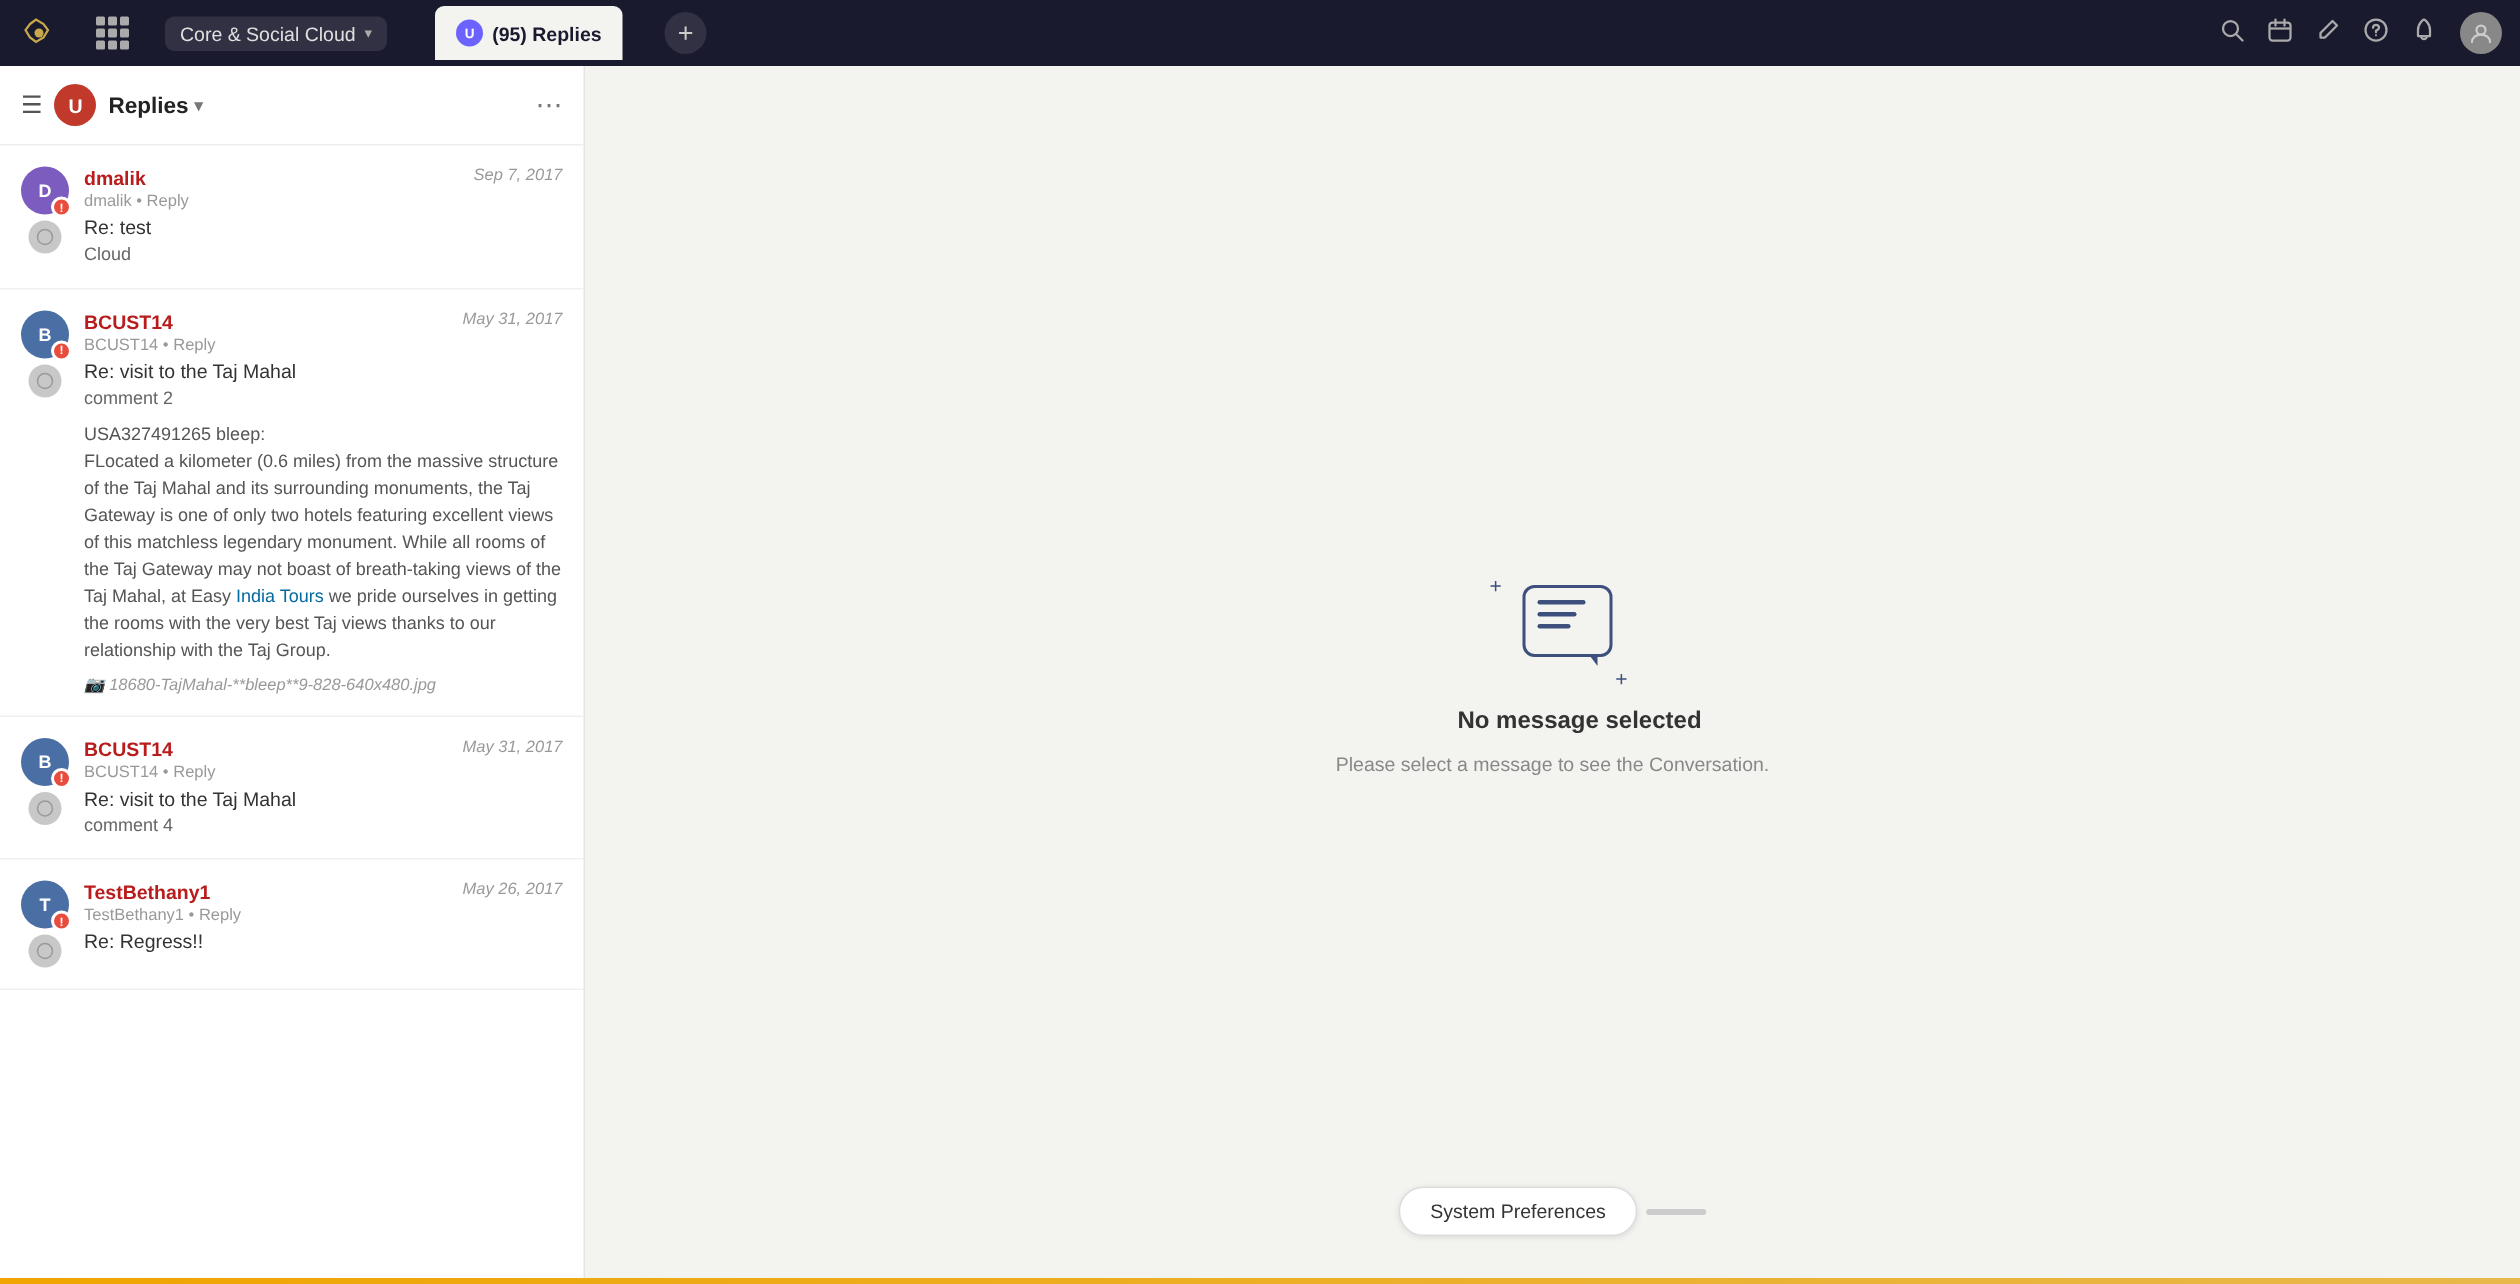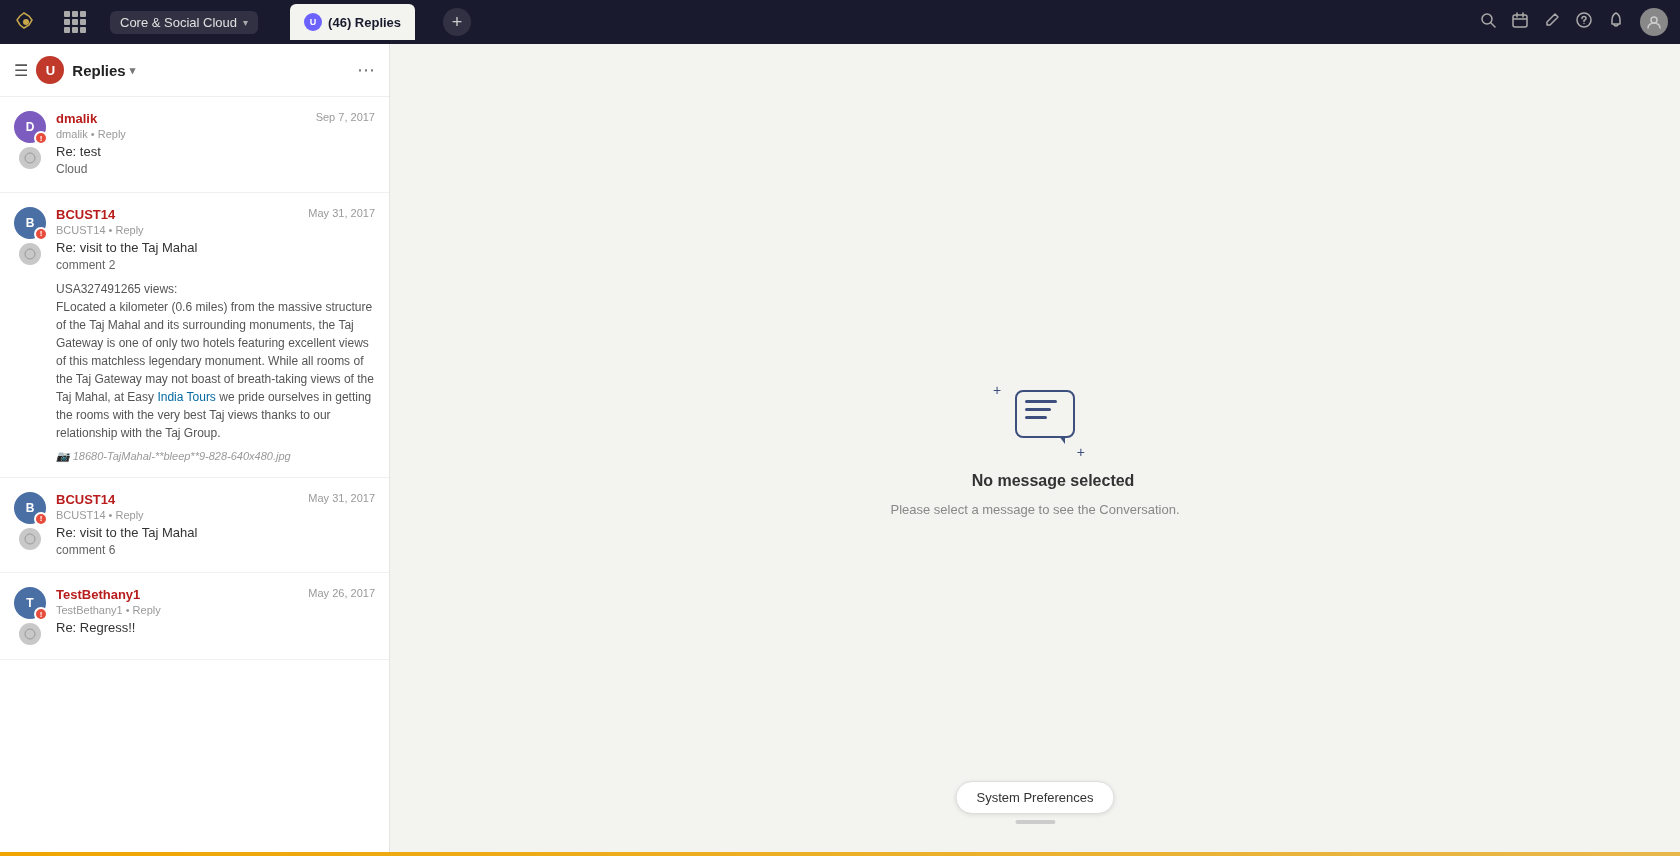--- a/index.html
+++ b/index.html
@@ -235,20 +235,21 @@
     .message-author {
       font-size: 13px;
       font-weight: 600;
       color: #b91c1c;
     }
     .message-date {
       font-size: 11px;
       color: #999;
       flex-shrink: 0;
       margin-left: 8px;
+      font-style: italic;
     }
     .message-meta {
       font-size: 11px;
       color: #999;
       margin-bottom: 4px;
     }
     .message-subject {
       font-size: 13px;
       font-weight: 500;
       color: #333;
@@ -346,21 +347,21 @@
       color: #888;
     }
 
     
     .system-prefs-bar {
       position: absolute;
       bottom: 28px;
       left: 50%;
       transform: translateX(-50%);
       display: flex;
-      flex-direction: column;
+      flex-direction: row;
       align-items: center;
       gap: 6px;
     }
     .system-prefs-btn {
       background: white;
       border: 1px solid #ddd;
       border-radius: 20px;
       padding: 8px 20px;
       font-size: 13px;
       color: #333;
@@ -402,21 +403,21 @@
         <span></span>
         <span></span>
     </div>
     <div class="brand-pill">
       <span>Core &amp; Social Cloud</span>
       <span class="chevron">▾</span>
     </div>
     <div class="tab-bar">
       <div class="tab active">
         <div class="tab-avatar">U</div>
-        <span class="tab-count">(46) Replies</span>
+        <span class="tab-count">(95) Replies</span>
       </div>
     </div>
     <div class="tab-add">+</div>
   </div>
   <div class="top-bar-right">
     <span class="icon">
       <svg width="16" height="16" viewBox="0 0 16 16" fill="none">
         <circle cx="7" cy="7" r="5" stroke="#aaa" stroke-width="1.5"></circle>
         <line x1="11" y1="11" x2="15" y2="15" stroke="#aaa" stroke-width="1.5" stroke-linecap="round"></line>
       </svg>
@@ -508,21 +509,21 @@
         </div>
         <div class="message-content">
           <div class="message-header">
             <span class="message-author">BCUST14</span>
             <span class="message-date">May 31, 2017</span>
           </div>
           <div class="message-meta">BCUST14 • Reply</div>
           <div class="message-subject">Re: visit to the Taj Mahal</div>
           <div class="message-body">comment 2</div>
           <div class="message-body long" style="margin-top:6px; color:#555;">
-            <span style="font-weight:500;">USA327491265 views:</span><br>
+            <span style="font-weight:500;">USA327491265 bleep:</span><br>
             FLocated a kilometer (0.6 miles) from the massive structure of the Taj Mahal and its surrounding monuments, the Taj Gateway is one of only two hotels featuring excellent views of this matchless legendary monument. While all rooms of the Taj Gateway may not boast of breath-taking views of the Taj Mahal, at Easy <a class="message-link">India Tours</a> we pride ourselves in getting the rooms with the very best Taj views thanks to our relationship with the Taj Group.
           </div>
           <div class="image-placeholder">📷 18680-TajMahal-**bleep**9-828-640x480.jpg</div>
         </div>
       </div>
 
       <div class="message-item">
         <div class="avatar-col">
           <div class="avatar blue">
             B
@@ -534,21 +535,21 @@
             </svg>
           </div>
         </div>
         <div class="message-content">
           <div class="message-header">
             <span class="message-author">BCUST14</span>
             <span class="message-date">May 31, 2017</span>
           </div>
           <div class="message-meta">BCUST14 • Reply</div>
           <div class="message-subject">Re: visit to the Taj Mahal</div>
-          <div class="message-body">comment 6</div>
+          <div class="message-body">comment 4</div>
         </div>
       </div>
 
       <div class="message-item">
         <div class="avatar-col">
           <div class="avatar blue">
             T
             <div class="avatar-status">!</div>
           </div>
           <div class="reply-avatar">

